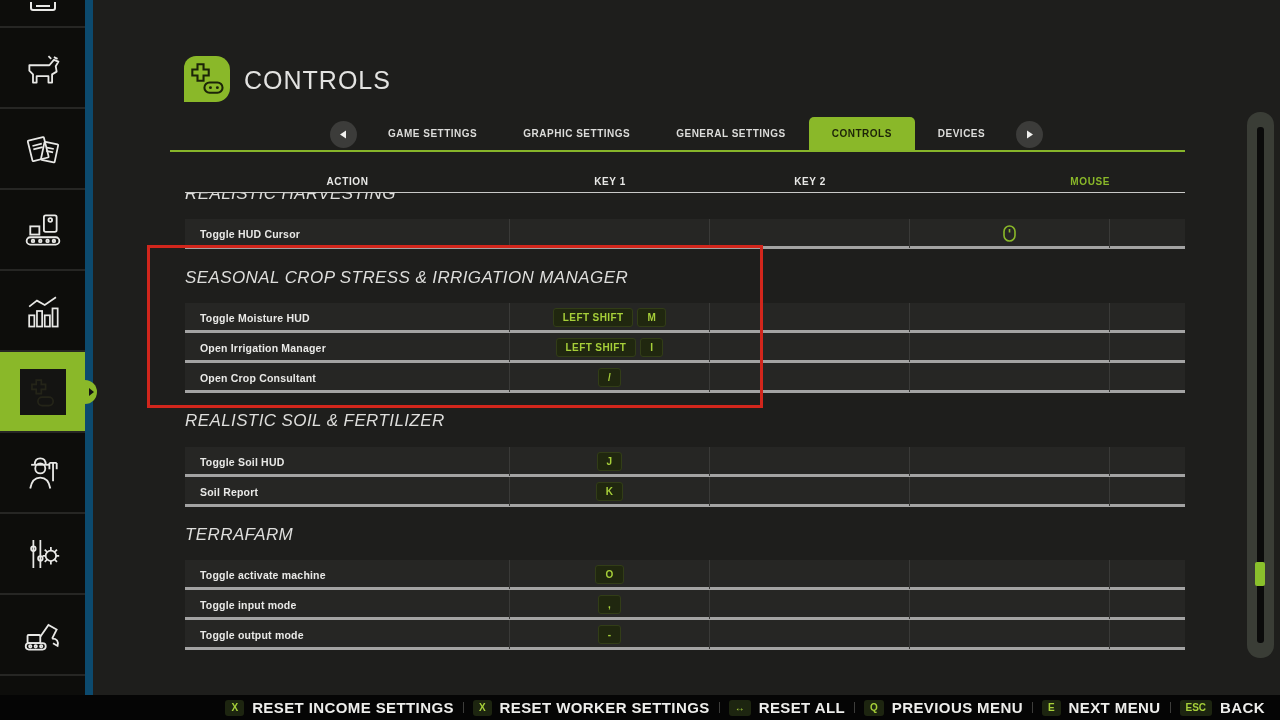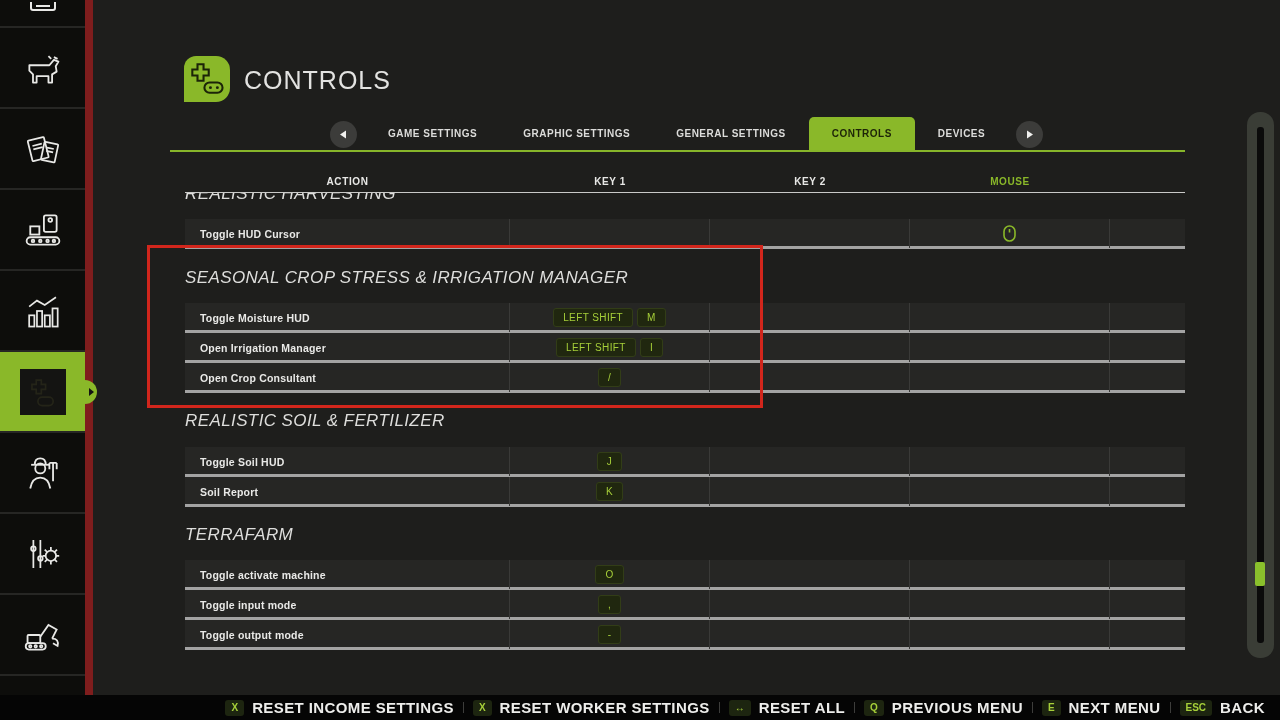--- a/index.html
+++ b/index.html
@@ -1,18 +1,18 @@
 <!DOCTYPE html>
 <html><head>
 <meta charset="utf-8">
 <style>
   * { margin:0; padding:0; box-sizing:border-box; }
   html,body { background:#000; }
   body { font-family:"Liberation Sans", sans-serif; }
-  .screen { position:relative; width:1280px; height:720px; overflow:hidden; background:#7f1d1d; }
+  .screen { position:relative; width:1280px; height:720px; overflow:hidden; background:#0c4a6e; }
 
   
   .content-bg { position:absolute; left:93px; top:0; width:1187px; height:695px; background:#1e1e1c; }
 
   
   .sidebar { position:absolute; left:0; top:0; width:85px; height:695px; background:#0d0d0b; display:flex; flex-direction:column; }
   .side-cell { height:81px; border-bottom:2px solid #262624; display:flex; align-items:center; justify-content:center; position:relative; }
   .side-cell.partial { height:28px; }
   .side-cell svg { display:block; }
   .side-cell.active { background:#8ab829; }
@@ -28,32 +28,32 @@
   .tabbar { position:absolute; left:322px; top:117px; height:34px; display:flex; align-items:center; }
   .nav-circle { width:27px; height:27px; border-radius:50%; background:#3c3c3a; display:flex; align-items:center; justify-content:center; margin:0 8px; cursor:pointer; }
   .tab { padding:0 23px; height:34px; line-height:34px; font-size:10px; font-weight:bold; letter-spacing:0.5px; color:#dcdcda; cursor:pointer; }
   .tab.active { background:#8ab829; color:#1d2408; border-radius:5px 5px 0 0; }
   .tab-underline { position:absolute; left:170px; top:150px; width:1015px; height:2px; background:#87b52a; }
 
   
   .thead { position:absolute; left:185px; top:170px; width:1000px; height:23px; display:flex; border-bottom:1px solid #c9c9c7; font-size:10px; font-weight:bold; letter-spacing:0.6px; color:#e8e8e6; align-items:center; }
   .thead .c-action { width:325px; text-align:center; }
   .thead .c-key { width:200px; text-align:center; }
-  .thead .c-mouse { width:200px; text-align:center; color:#8ab829; }
+  .thead .c-mouse { width:200px; text-align:right; color:#8ab829; }
   .list-clip { position:absolute; left:185px; top:193px; width:1000px; height:475px; overflow:hidden; }
   .sec-title { font-size:17px; font-weight:500; letter-spacing:0.4px; color:#dededc; height:23px; line-height:23px;font-style:italic; }
   .title-clip { height:11px; overflow:hidden; }
   .title-clip .sec-title { margin-top:-11px; }
   .mt15 { margin-top:15px; } .mt17 { margin-top:17px; } .mt14 { margin-top:14px; } .mt16 { margin-top:16px; }
   .row { display:flex; height:30px; background:#262624; border-bottom:3px solid #a3a3a3; }
   .row .cell { display:flex; align-items:center; justify-content:center; border-right:1px solid #3a3a38; height:29px; gap:4px; }
   .row .cell.action { width:325px; justify-content:flex-start; padding-left:15px; font-size:10.5px; font-weight:bold; color:#e9e9e7; letter-spacing:0.2px; }
   .row .cell.key { width:200px; }
   .row .cell.extra { width:74px; border-right:none; }
-  .kbd { display:inline-block; background:#20270f; border:1px solid #323d17; border-radius:3px; color:#a6cf39; font-size:10px; font-weight:normal; letter-spacing:0.4px; padding:3px 9px; line-height:11px; min-width:14px; text-align:center; }
+  .kbd { display:inline-block; background:#20270f; border:1px solid #323d17; border-radius:3px; color:#a6cf39; font-size:10px; font-weight:bold; letter-spacing:0.4px; padding:3px 9px; line-height:11px; min-width:14px; text-align:center; }
 
   
   .highlight-box { position:absolute; left:147px; top:245px; width:616px; height:163px; border:3px solid #d2261c; z-index:20; pointer-events:none; }
 
   
   .scroll-outer { position:absolute; left:1247px; top:112px; width:27px; height:546px; background:#3a3d36; border-radius:13px; }
   .scroll-track { position:absolute; left:1257px; top:127px; width:7px; height:516px; background:#0b0b0b; border-radius:3px; }
   .scroll-thumb { position:absolute; left:1255px; top:562px; width:10px; height:24px; background:#8ac02c; border-radius:2px; cursor:pointer; }
 
   

